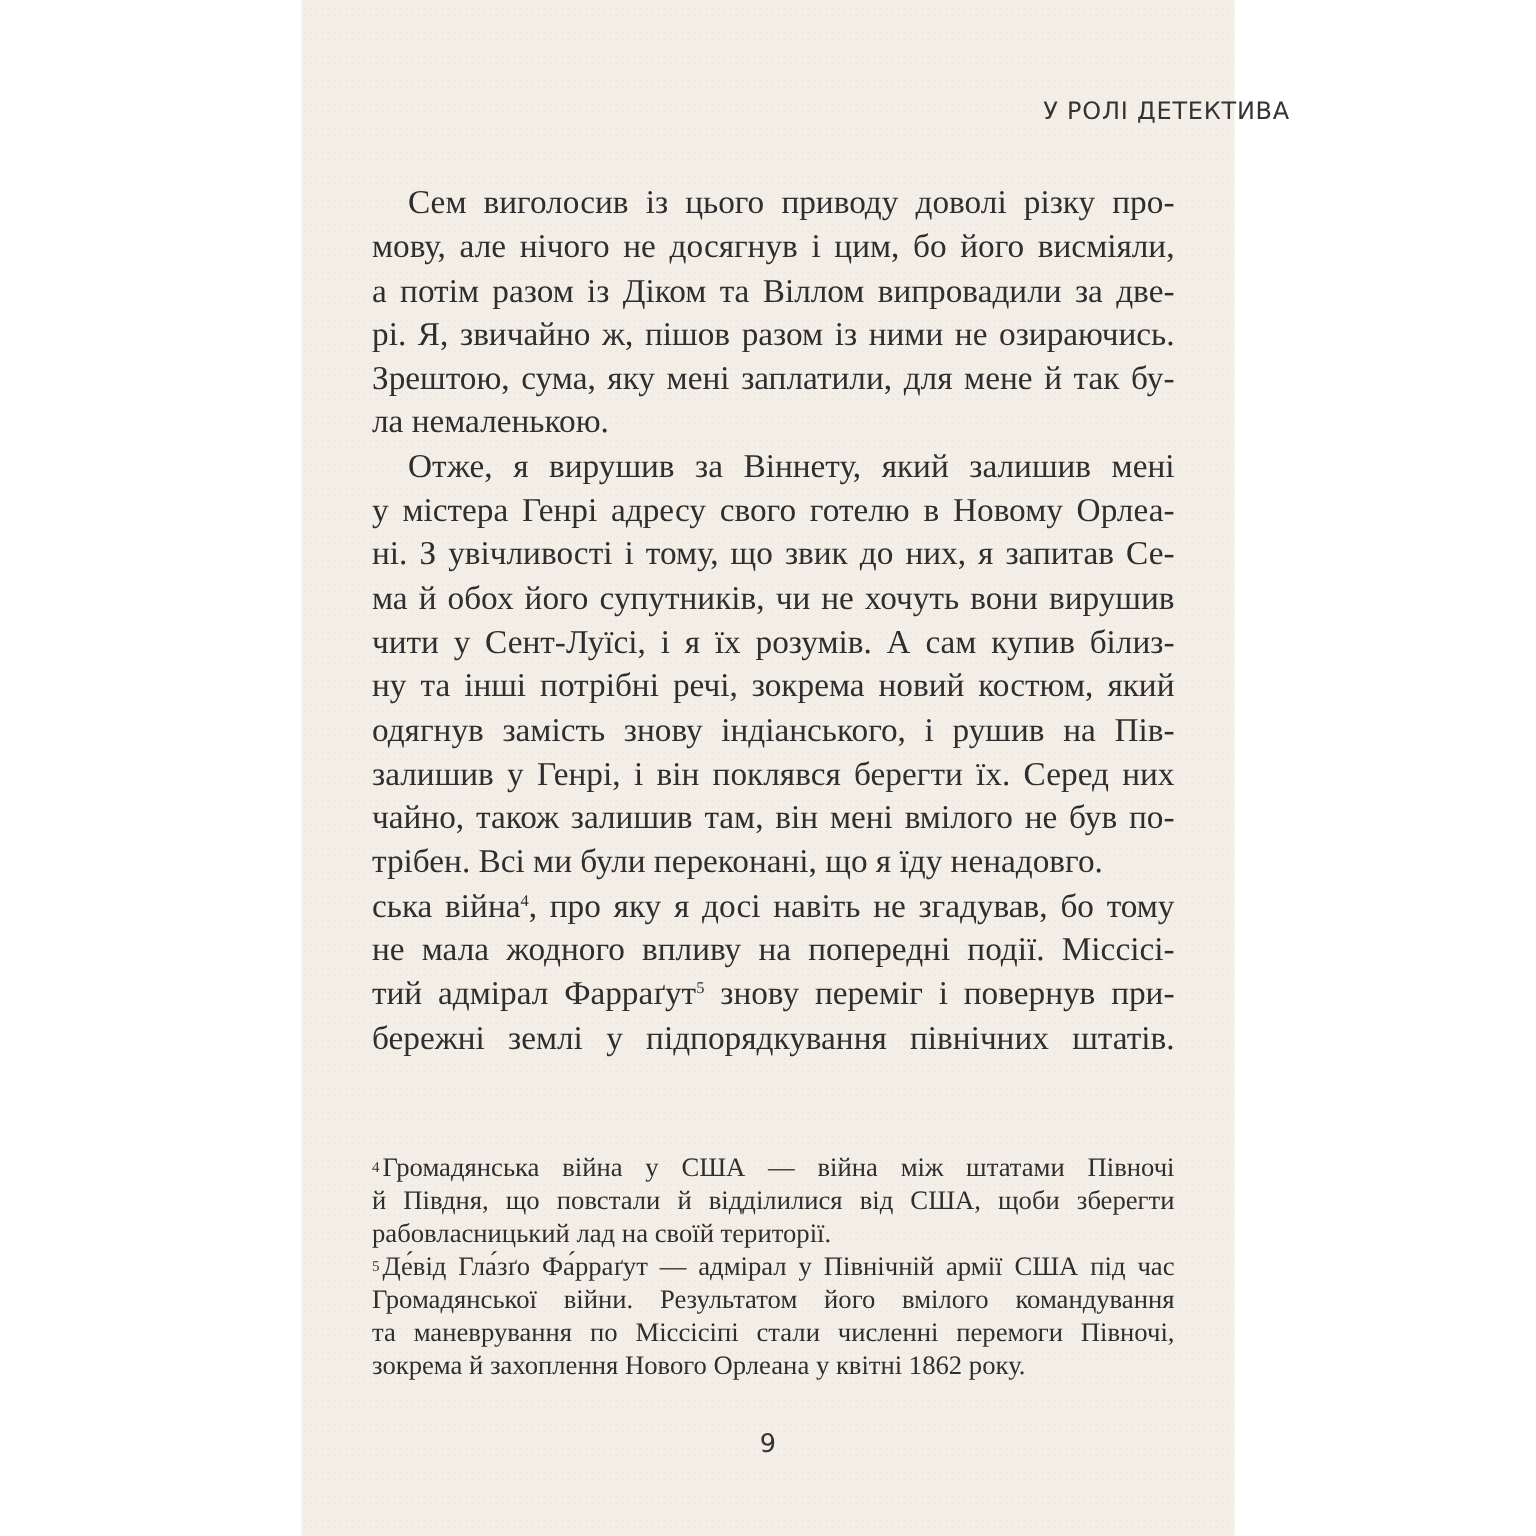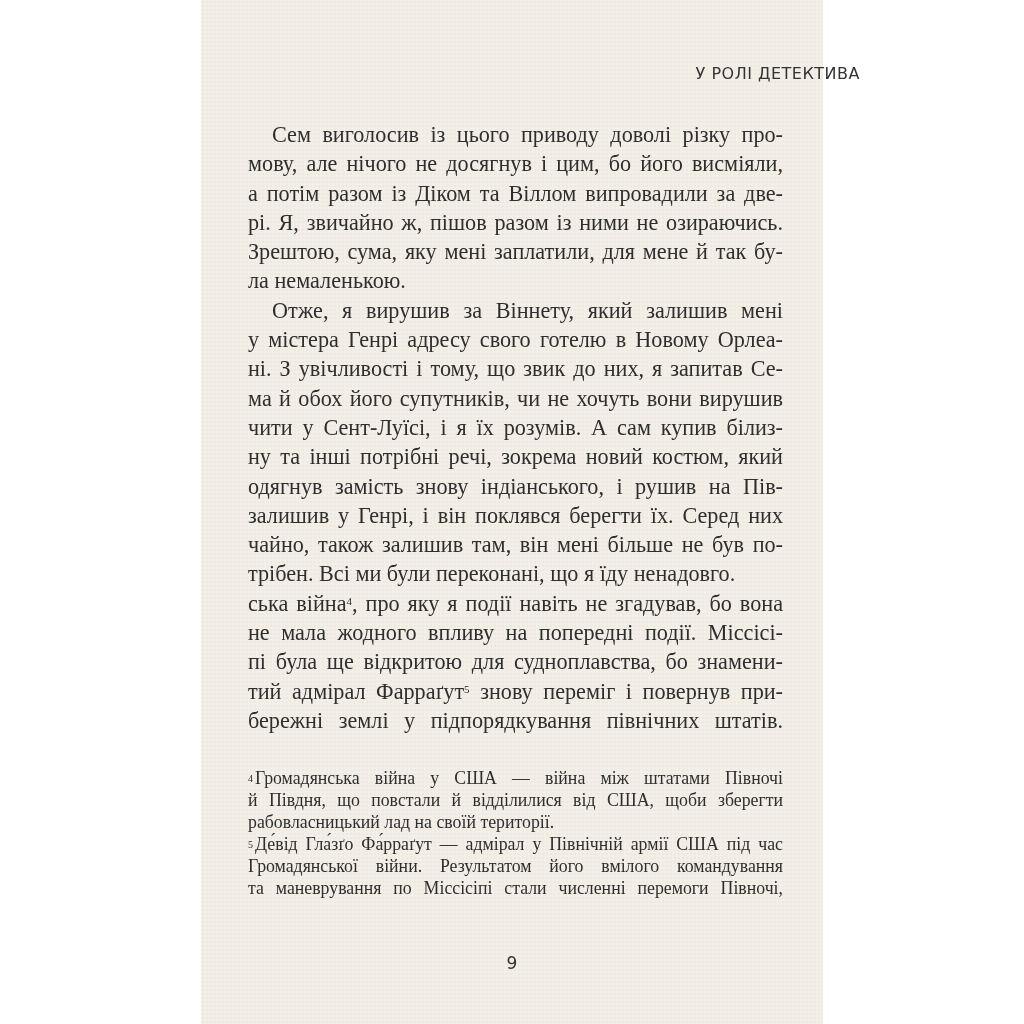--- a/index.html
+++ b/index.html
@@ -57,33 +57,33 @@
     <span class="line last">ла немаленькою.</span>
 
     <span class="line indent">Отже, я вирушив за Віннету, який залишив мені</span>
     <span class="line">у містера Генрі адресу свого готелю в Новому Орлеа-</span>
     <span class="line">ні. З увічливості і тому, що звик до них, я запитав Се-</span>
     <span class="line">ма й обох його супутників, чи не хочуть вони вирушив</span>
     <span class="line">чити у Сент-Луїсі, і я їх розумів. А сам купив білиз-</span>
     <span class="line">ну та інші потрібні речі, зокрема новий костюм, який</span>
     <span class="line">одягнув замість знову індіанського, і рушив на Пів-</span>
     <span class="line">залишив у Генрі, і він поклявся берегти їх. Серед них</span>
-    <span class="line">чайно, також залишив там, він мені більше не був по-</span>
+    <span class="line">чайно, також залишив там, він мені вмілого не був по-</span>
     <span class="line last">трібен. Всі ми були переконані, що я їду ненадовго.</span>
 
-    <span class="line"><span>ська війна</span><sup>4</sup><span>, про яку я події навіть не згадував, бо вона</span></span>
+    <span class="line"><span>ська війна</span><sup>4</sup><span>, про яку я досі навіть не згадував, бо тому</span></span>
     <span class="line">не мала жодного впливу на попередні події. Міссісі-</span>
-    <span class="line">пі була ще відкритою для судноплавства, бо знамени-</span>
     <span class="line"><span>тий адмірал Фарраґут</span><sup>5</sup><span> знову переміг і повернув при-</span></span>
     <span class="line">бережні землі у підпорядкування північних штатів.</span>
   </div>
 
   <div class="footnotes">
     <span class="fn-line"><span class="fn-num">4</span><span>Громадянська війна у США — війна між штатами Півночі</span></span>
     <span class="fn-line">й Півдня, що повстали й відділилися від США, щоби зберегти</span>
     <span class="fn-line last">рабовласницький лад на своїй території.</span>
     <span class="fn-line"><span class="fn-num">5</span><span>Де́від Гла́зґо Фа́рраґут — адмірал у Північній армії США під час</span></span>
     <span class="fn-line">Громадянської війни. Результатом його вмілого командування</span>
     <span class="fn-line">та маневрування по Міссісіпі стали численні перемоги Півночі,</span>
+    <span class="fn-line last">зокрема й захоплення Нового Орлеана у квітні 1862 року.</span>
   </div>
 
   <div class="page-number">9</div>
 </div>
 
 </body></html>

